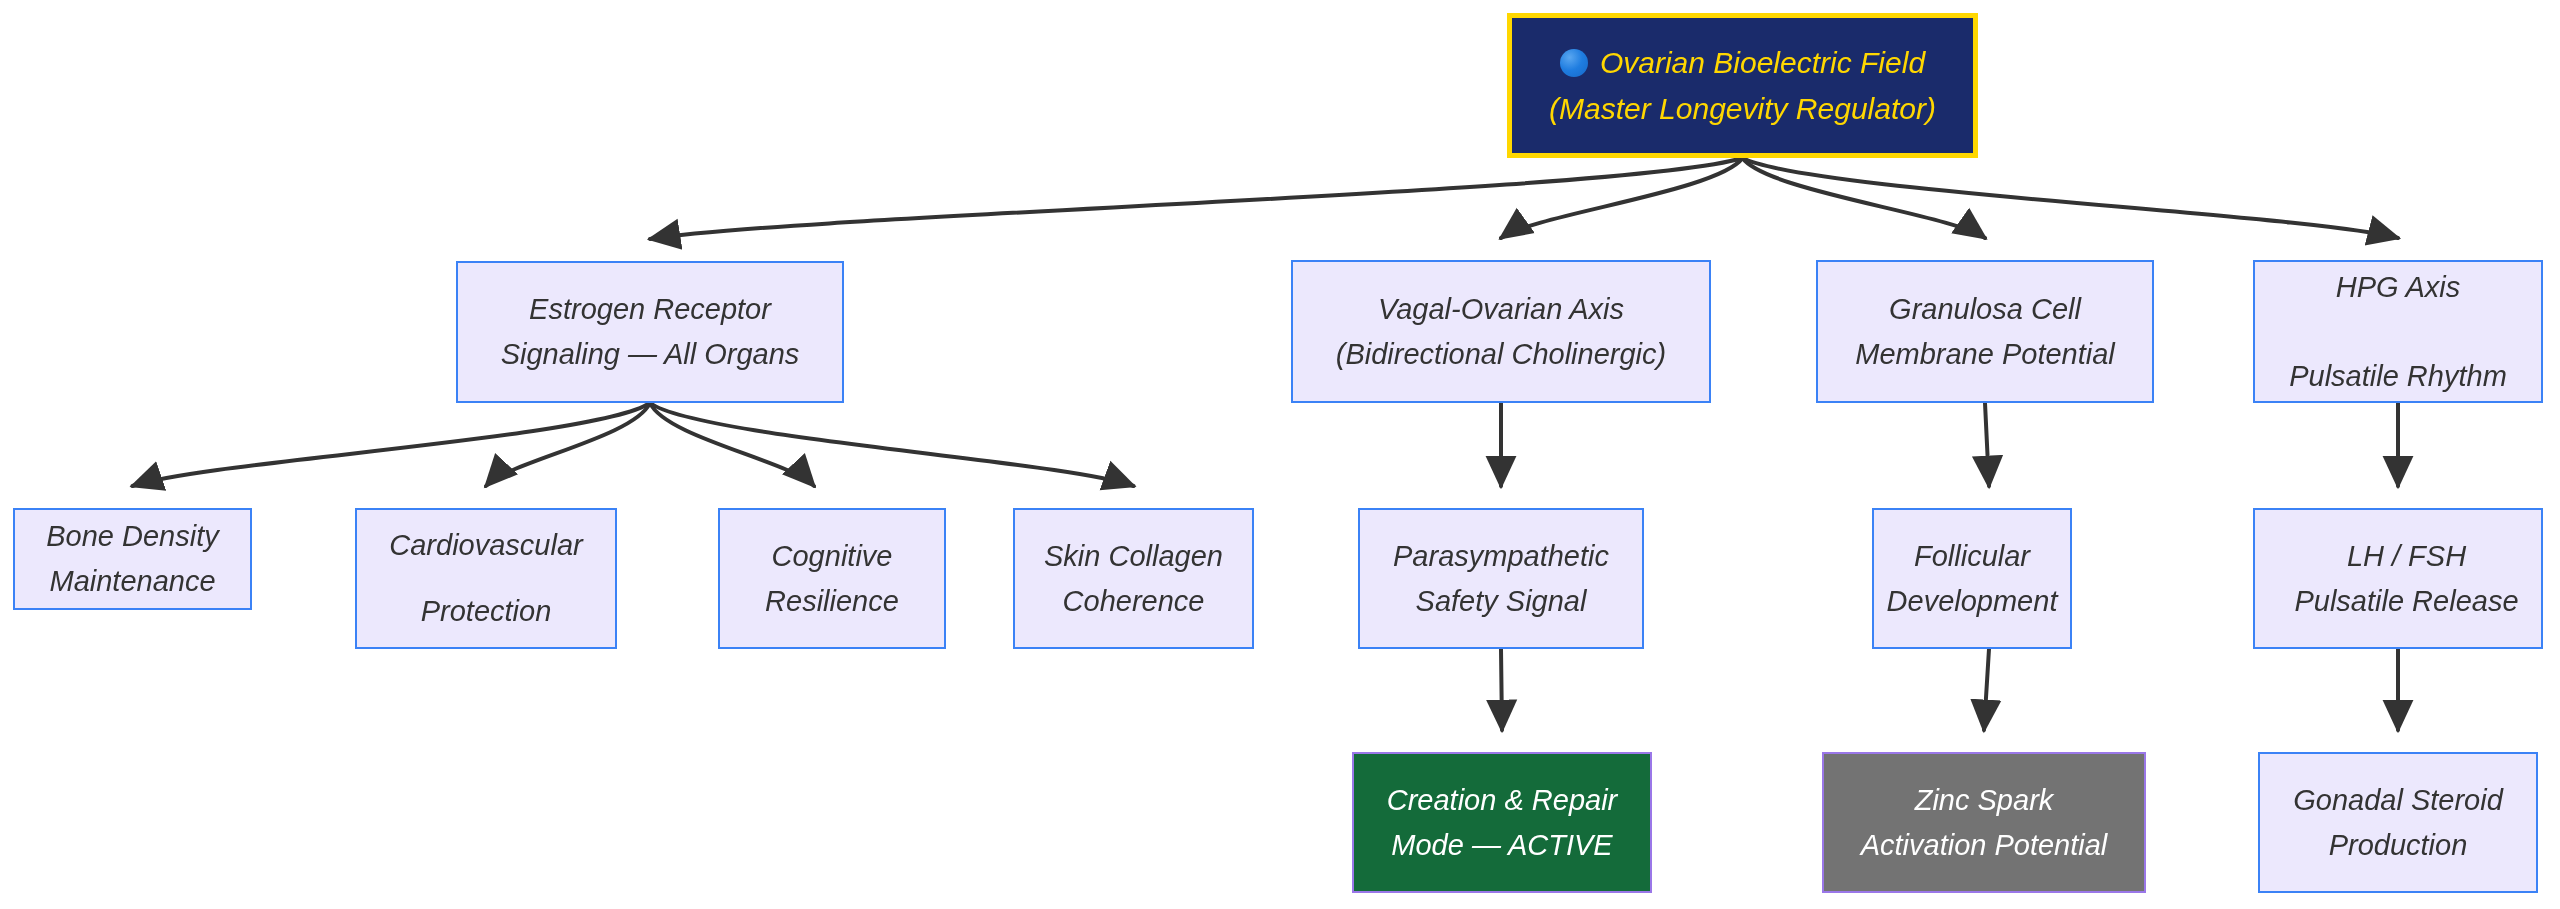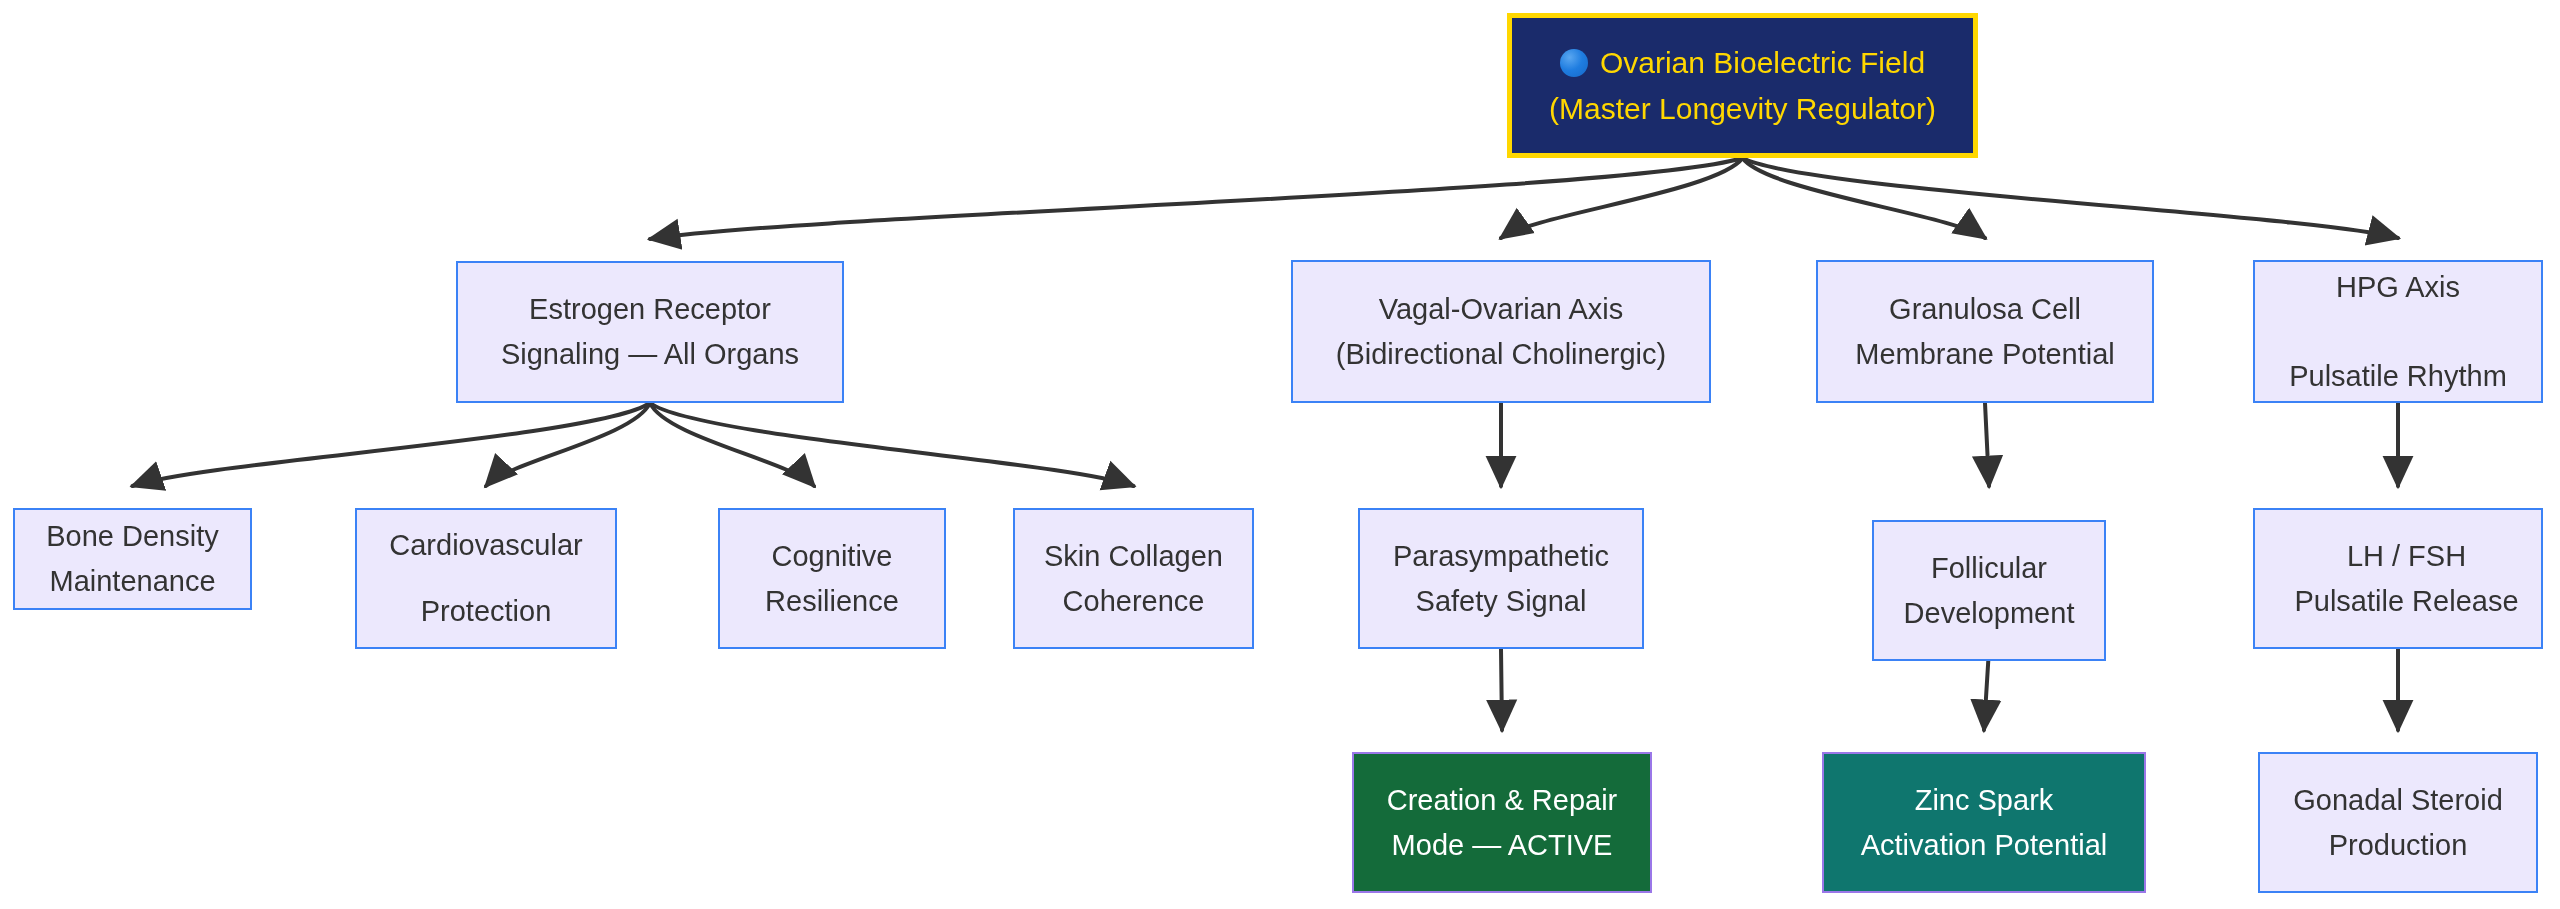--- a/index.html
+++ b/index.html
@@ -11,20 +11,21 @@
     width: 2560px;
     height: 909px;
     font-family: "Liberation Sans", sans-serif;
     overflow: hidden;
   }
   #diagram-root {
     position: relative;
     width: 2560px;
     height: 909px;
     background: #ffffff;
+    font-style: italic;
   }
   svg.flow {
     position: absolute;
     top: 0; left: 0;
     width: 2560px;
     height: 909px;
     display: block;
   }
   .node-box {
     position: absolute;
@@ -45,21 +46,21 @@
     background: #1A2B6B;
     border: 5px solid #FFD700;
     color: #FFD700;
   }
   .node-green {
     background: #146B3A;
     border: 2px solid #9A77E8;
     color: #FFFFFF;
   }
   .node-purple {
-    background: #0f766e;
+    background: #737373;
     border: 2px solid #9A77E8;
     color: #FFFFFF;
   }
   .node-line {
     display: block;
     white-space: nowrap;
     font-size: 29px;
     padding: 1px 0;
   }
   .node-default .node-line { font-size: 29px; }
@@ -136,21 +137,21 @@
         <span class="node-line l2">Resilience</span>
       </div>
       <div class="node-box node-default" style="left: 1013px; top: 508px; width: 241px; height: 141px;">
         <span class="node-line l1">Skin Collagen</span>
         <span class="node-line l2">Coherence</span>
       </div>
       <div class="node-box node-default" style="left: 1358px; top: 508px; width: 286px; height: 141px;">
         <span class="node-line l1">Parasympathetic</span>
         <span class="node-line l2">Safety Signal</span>
       </div>
-      <div class="node-box node-default" style="left: 1872px; top: 520px; width: 234px; height: 141px;">
+      <div class="node-box node-default" style="left: 1872px; top: 508px; width: 200px; height: 141px;">
         <span class="node-line l1">Follicular</span>
         <span class="node-line l2">Development</span>
       </div>
       <div class="node-box node-default" style="left: 2253px; top: 508px; width: 290px; height: 141px; padding-left: 17px;">
         <span class="node-line l1">LH / FSH</span>
         <span class="node-line l2">Pulsatile Release</span>
       </div>
       <div class="node-box node-green" style="left: 1352px; top: 752px; width: 300px; height: 141px;">
         <span class="node-line l1">Creation &amp; Repair</span>
         <span class="node-line l2">Mode — ACTIVE</span>

